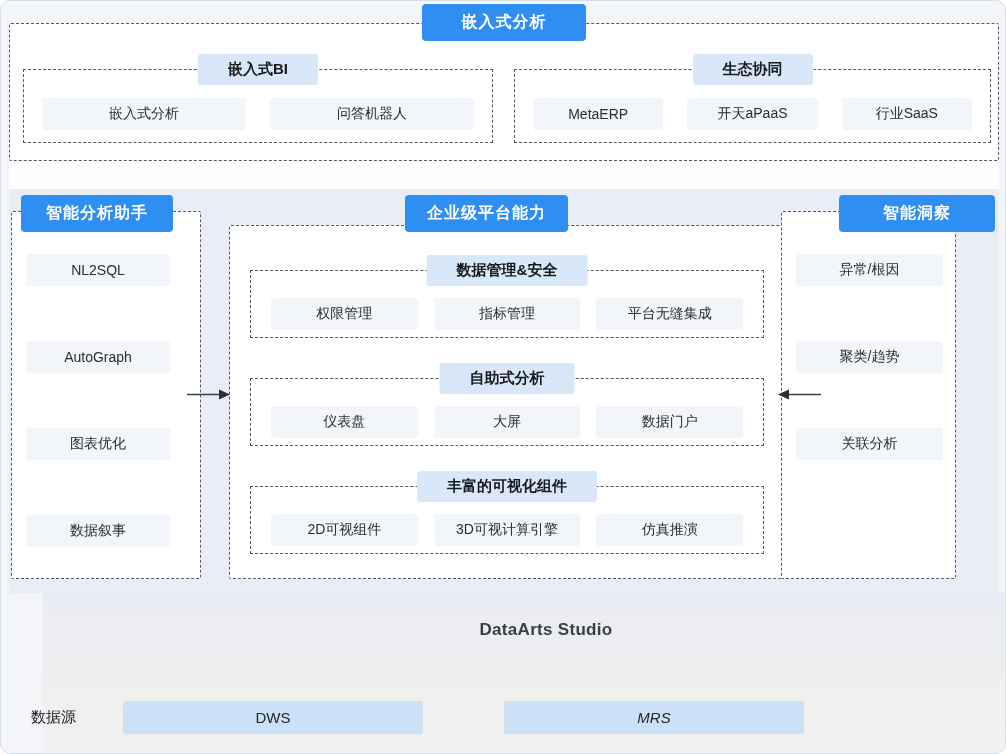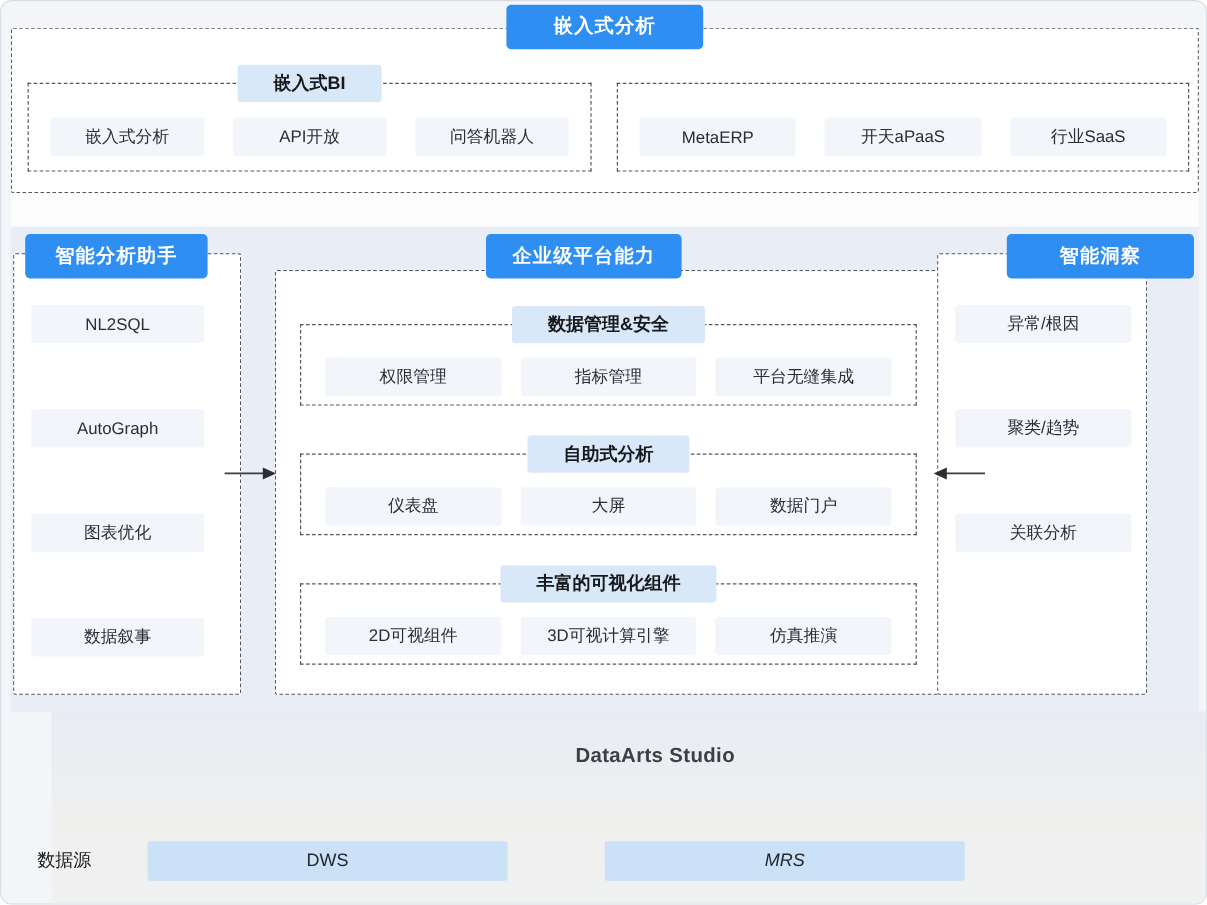--- a/index.html
+++ b/index.html
@@ -83,26 +83,26 @@
     <div class="platform-title">DataArts Studio</div>
   </div>
 
   <div class="dashed top-box"></div>
   <div class="badge" style="left:421px; top:3px; width:164px; height:37px;">嵌入式分析</div>
 
   <div class="group" style="left:22px; top:68px; width:470px; height:74px;">
     <div class="header-chip">嵌入式BI</div>
     <div class="group-items">
       <div class="item-chip">嵌入式分析</div>
-      <div class="item-chip">API开放</div>
       <div class="item-chip">问答机器人</div>
     </div>
   </div>
 
   <div class="group" style="left:513px; top:68px; width:477px; height:74px;">
+    <div class="header-chip">生态协同</div>
     <div class="group-items">
       <div class="item-chip">MetaERP</div>
       <div class="item-chip">开天aPaaS</div>
       <div class="item-chip">行业SaaS</div>
     </div>
   </div>
 
   <div class="dashed col-items" style="left:10px; top:210px; width:190px; height:368px;padding-left:36px;">
     <div class="item-chip" style="top:42px; width:144px;">NL2SQL</div>
     <div class="item-chip" style="top:129px; width:144px;">AutoGraph</div>

